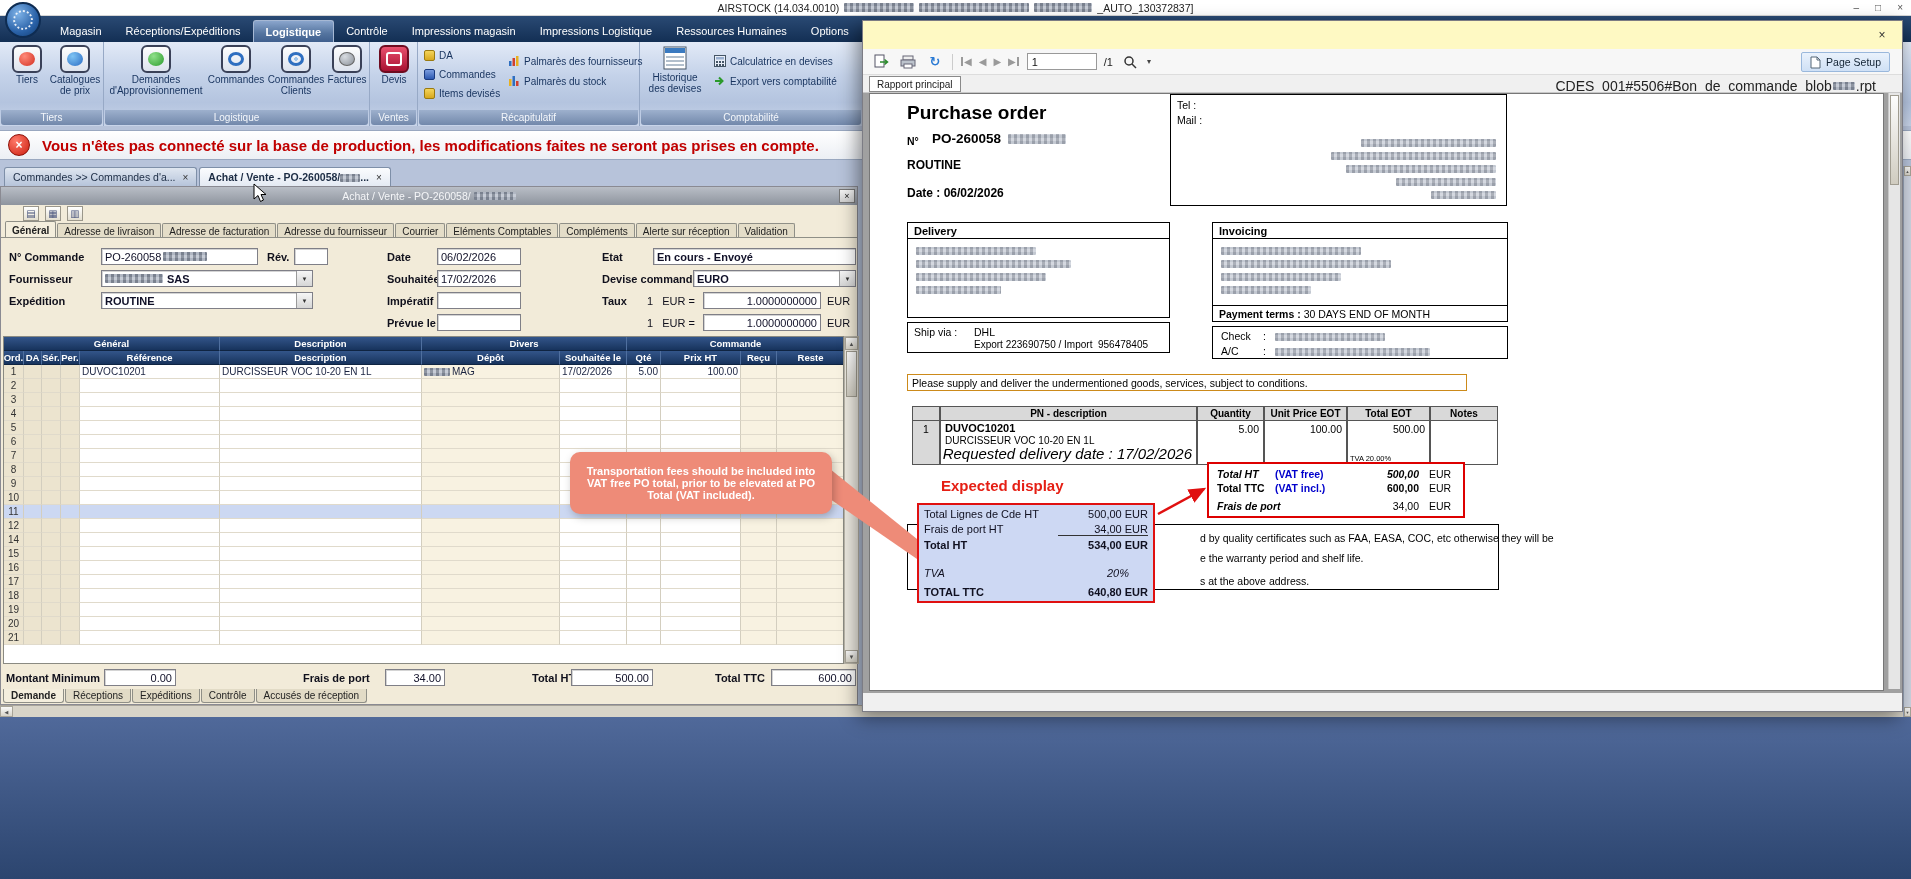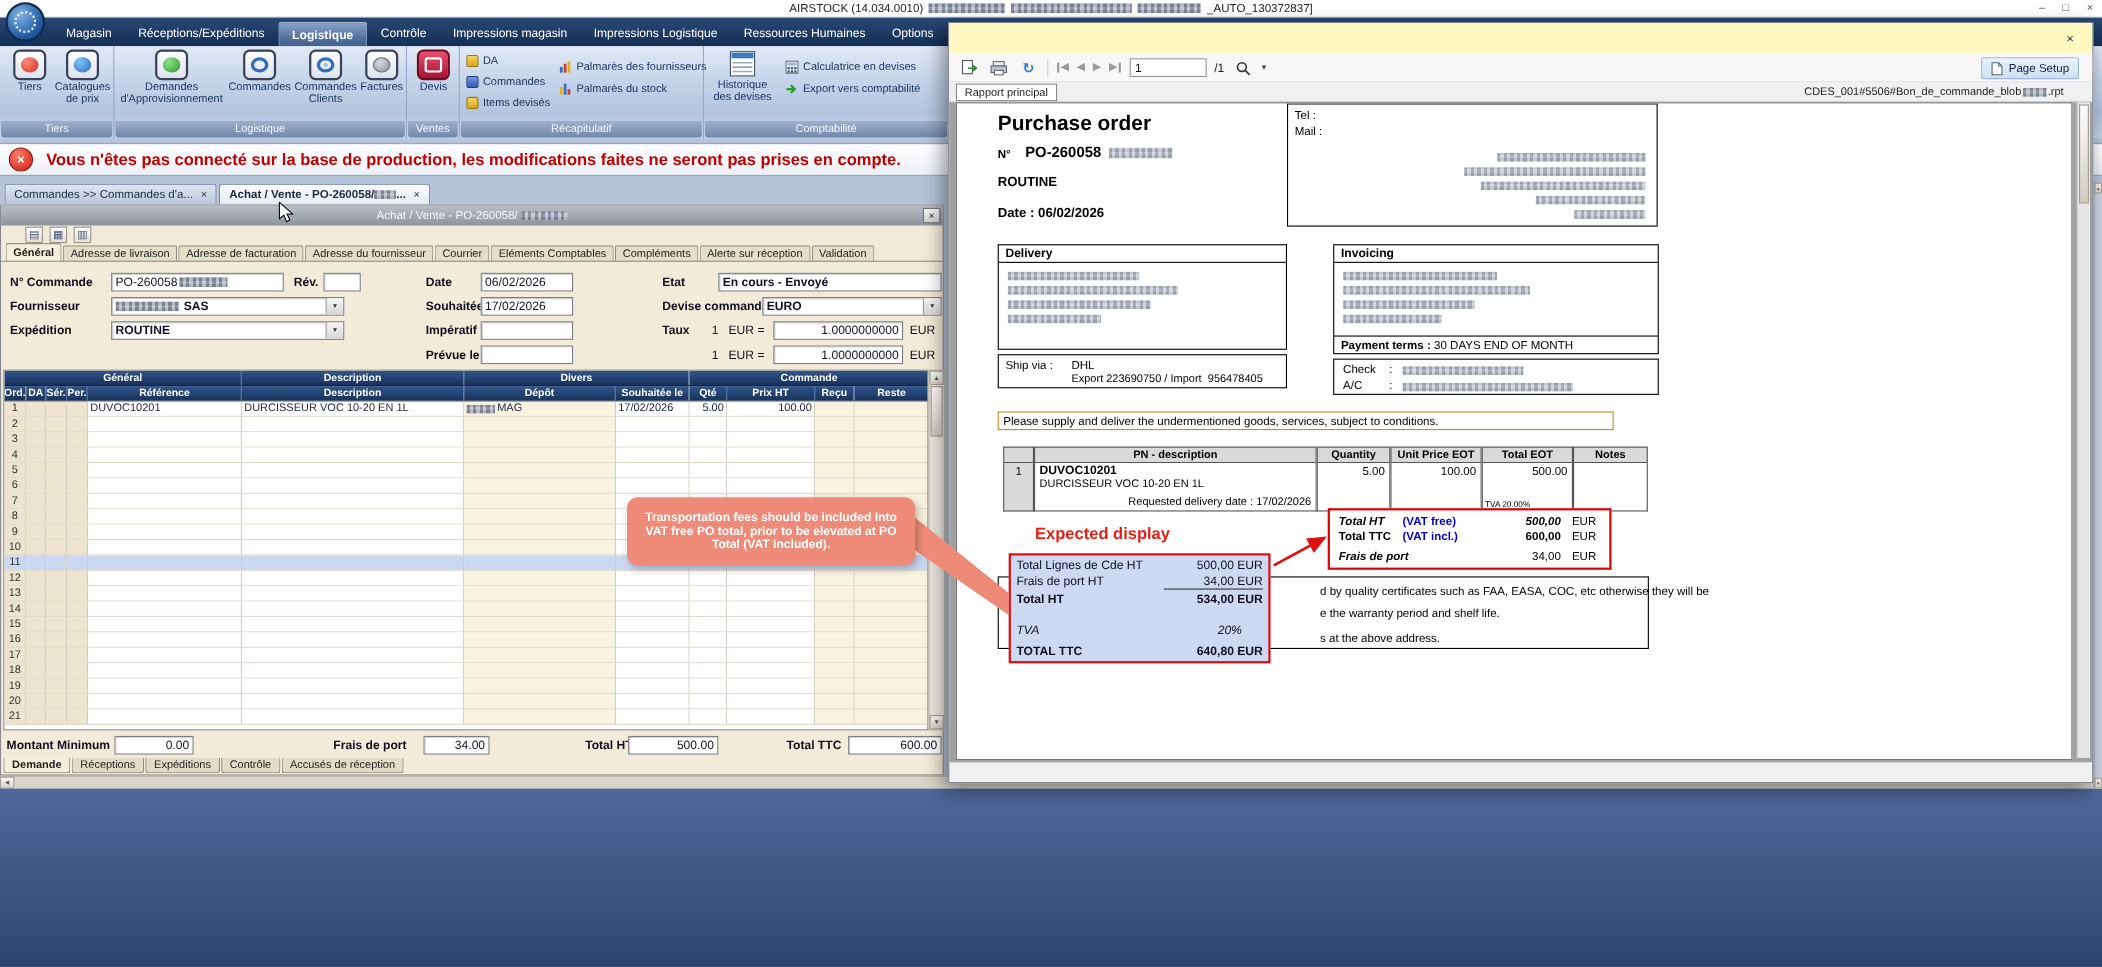--- a/index.html
+++ b/index.html
@@ -91,21 +91,21 @@
 .repclose{position:absolute;right:10px;top:5px;width:20px;height:18px;font-size:12px;color:#333;display:flex;align-items:center;justify-content:center}
 .reptools{position:absolute;left:0;top:28px;width:100%;height:26px;background:#f7f7f7;border-bottom:1px solid #ddd;display:flex;align-items:center;padding-left:8px;gap:7px}
 .tico{width:20px;height:18px;display:flex;align-items:center;justify-content:center}
 .tsep{width:1px;height:16px;background:#ccc}
 .navb{font-size:10px;color:#9a9a9a;display:flex;align-items:center}
 .navbar{width:2px;height:9px;background:#9a9a9a;margin:0 1px}
 .pagebox{width:70px;height:17px;background:#fff;border:1px solid #999;font-size:11px;display:flex;align-items:center;padding-left:4px;color:#111}
 .pgsetup{position:absolute;right:12px;top:3px;height:20px;display:flex;align-items:center;gap:5px;padding:0 8px;background:linear-gradient(#eaf2fc,#cfe0f5);border:1px solid #9ab8dc;border-radius:2px;font-size:10.5px;color:#123}
 .reptabrow{position:absolute;left:0;top:54px;width:100%;height:18px;background:#f0f0f0;border-bottom:1px solid #c8c8c8}
 .reptab{position:absolute;left:6px;top:1px;height:16px;background:#fff;border:1px solid #8a8a8a;font-size:10px;color:#222;display:flex;align-items:center;padding:0 7px}
-.repfile{position:absolute;right:26px;top:3px;font-size:10px;color:#222;display:flex;align-items:center;gap:1px}
+.repfile{position:absolute;right:26px;top:3px;font-size:14px;color:#222;display:flex;align-items:center;gap:1px}
 .repview{position:absolute;left:0;top:72px;width:100%;height:600px;background:#a0a0a0}
 .page{position:absolute;left:6px;top:0;width:1015px;height:598px;background:#fff;border:1px solid #777;overflow:hidden}
 .rsb{position:absolute;right:2px;top:72px;width:12px;height:596px;background:#e6e6e6;border-left:1px solid #c8c8c8}
 .repstatus{position:absolute;left:0;top:672px;width:100%;height:20px;background:#f0f0f0;border-top:1px solid #d8d8d8}
 .stcell{position:absolute;top:2px;height:16px;background:#fafafa;border:1px solid #b4b4b4;box-shadow:inset 1px 1px 0 #e8e8e8;font-size:10.5px;color:#222;display:flex;align-items:center;padding-left:5px}
 
 .rt{position:absolute;font-size:10.5px;color:#000;white-space:pre}
 .rtb{position:absolute;font-size:10.5px;font-weight:bold;color:#000;white-space:pre}
 .pbox{position:absolute;border:1px solid #000}
 .pbox .hd{height:16px;border-bottom:1px solid #000;font-weight:bold;font-size:11px;padding:2px 0 0 6px}
@@ -537,34 +537,20 @@
           <div class="gc c5"></div>
           <div class="gc c6"></div>
           <div class="gc c7"></div>
           <div class="gc c8"></div>
           <div class="gc c9"></div>
           <div class="gc c10"></div>
           <div class="gc c11"></div>
         </div>
         <div class="grid-row">
           <div class="gc c0">12</div>
-          <div class="gc c1"></div>
-          <div class="gc c2"></div>
-          <div class="gc c3"></div>
-          <div class="gc c4"></div>
-          <div class="gc c5"></div>
-          <div class="gc c6"></div>
-          <div class="gc c7"></div>
-          <div class="gc c8"></div>
-          <div class="gc c9"></div>
-          <div class="gc c10"></div>
-          <div class="gc c11"></div>
-        </div>
-        <div class="grid-row">
-          <div class="gc c0">13</div>
           <div class="gc c1"></div>
           <div class="gc c2"></div>
           <div class="gc c3"></div>
           <div class="gc c4"></div>
           <div class="gc c5"></div>
           <div class="gc c6"></div>
           <div class="gc c7"></div>
           <div class="gc c8"></div>
           <div class="gc c9"></div>
           <div class="gc c10"></div>
@@ -845,21 +831,21 @@
       <div class="tcell" style="left:42px;top:327px;width:28px;background:#d9d9d9;text-align:center;font-size:10.5px;padding-top:2px">1</div>
       <div class="thead" style="left:70px;top:312px;width:257px">PN - description</div>
       <div class="thead" style="left:327px;top:312px;width:67px">Quantity</div>
       <div class="thead" style="left:394px;top:312px;width:83px">Unit Price EOT</div>
       <div class="thead" style="left:477px;top:312px;width:83px">Total EOT</div>
       <div class="thead" style="left:560px;top:312px;width:68px">Notes</div>
 
       <div class="tcell" style="left:70px;top:327px;width:257px">
         <div class="rtb" style="left:4px;top:1px;font-size:11px">DUVOC10201</div>
         <div class="rt" style="left:4px;top:14px;font-size:10px">DURCISSEUR VOC 10-20 EN 1L</div>
-        <div class="rt" style="right:4px;bottom:2px;left:auto;font-size:10px">Requested delivery date : 17/02/2026</div>
+        <div class="rt" style="right:4px;bottom:2px;left:auto;font-style:italic;font-size:15px">Requested delivery date : 17/02/2026</div>
       </div>
       <div class="tcell" style="left:327px;top:327px;width:67px">
         <div class="rt" style="right:4px;top:2px;left:auto">5.00</div>
       </div>
       <div class="tcell" style="left:394px;top:327px;width:83px">
         <div class="rt" style="right:4px;top:2px;left:auto">100.00</div>
       </div>
       <div class="tcell" style="left:477px;top:327px;width:83px">
         <div class="rt" style="right:4px;top:2px;left:auto">500.00</div>
         <div class="rt" style="left:2px;bottom:1px;font-size:7.5px">TVA 20.00%</div>

